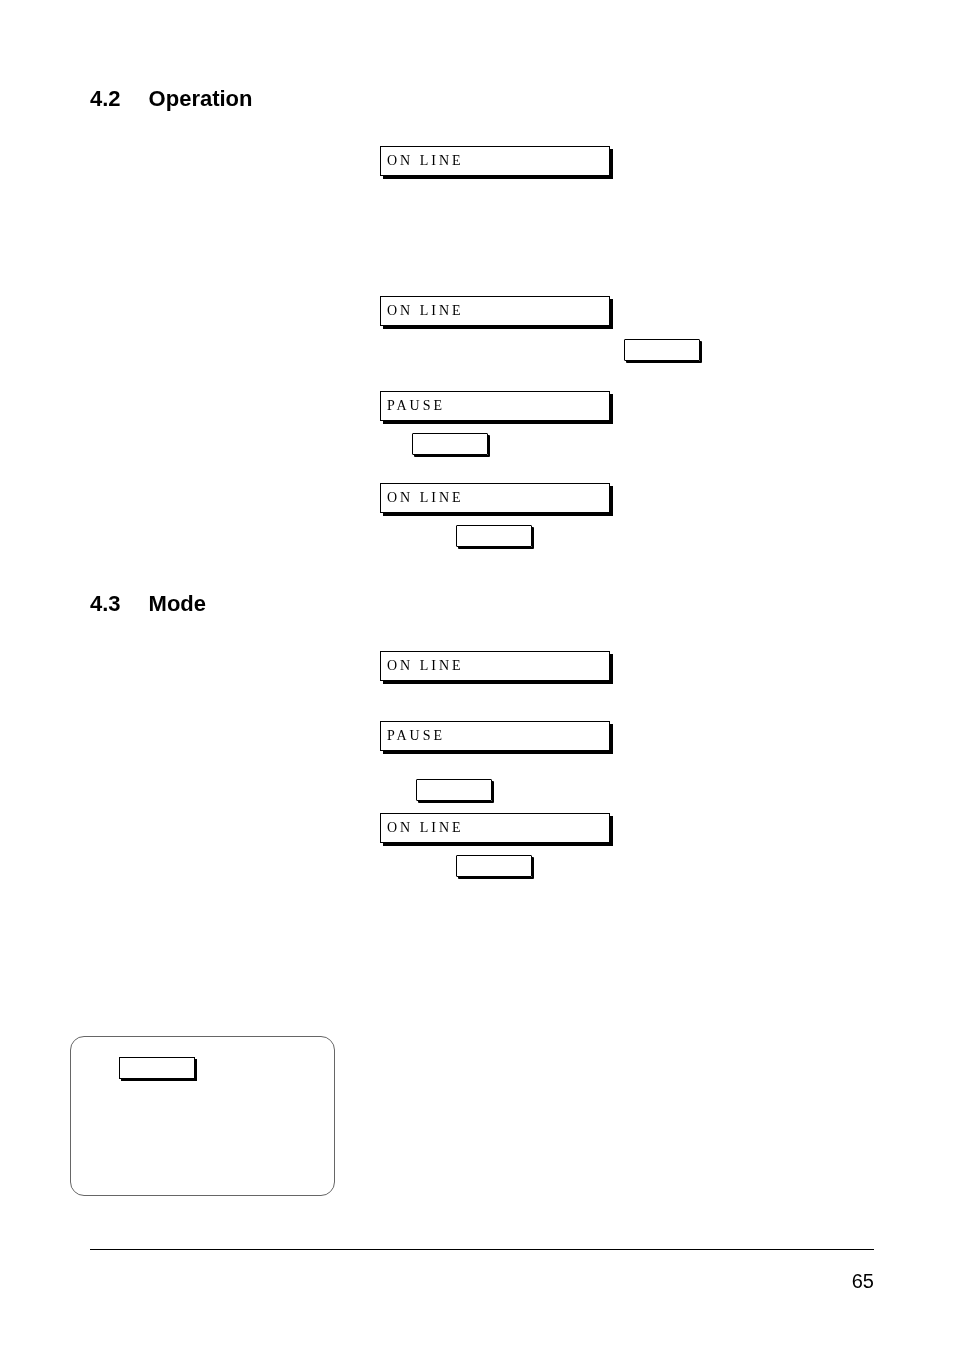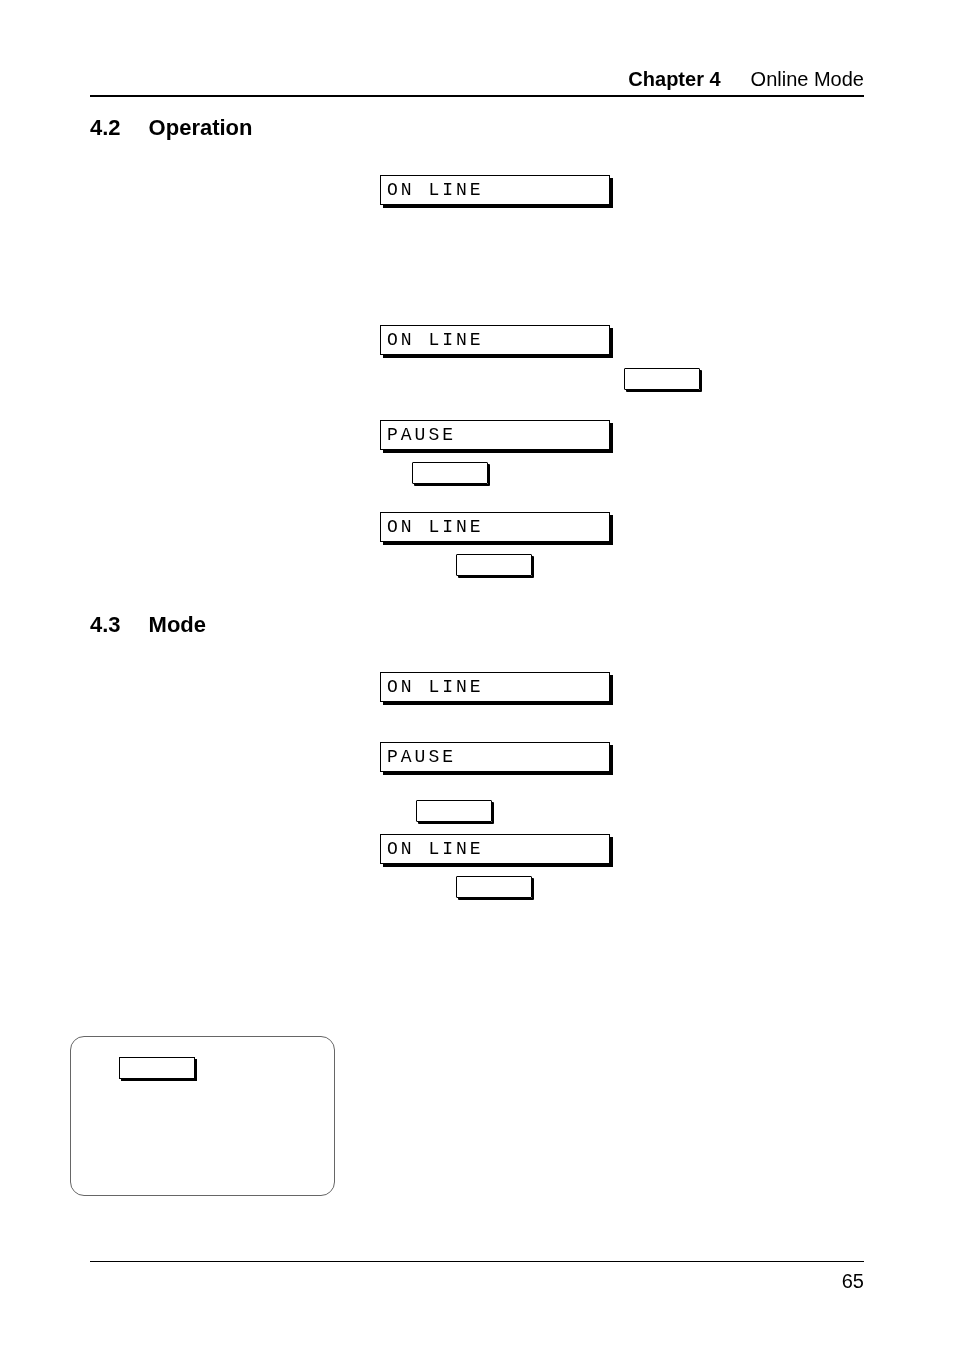--- a/index.html
+++ b/index.html
@@ -21,33 +21,33 @@
   .chapter-label { font-weight: bold; font-size: 20px; }
   .chapter-title { font-size: 20px; }
   .section-heading {
     display: flex;
     gap: 28px;
     font-weight: bold;
     font-size: 22px;
     margin-top: 18px;
     margin-bottom: 34px;
   }
-  .section-heading.extra-top { margin-top: 24px; }
+  .section-heading.extra-top { margin-top: 32px; }
   .display-col {
     margin-left: 290px;
     display: flex;
     flex-direction: column;
   }
   .lcd {
     width: 230px;
     height: 30px;
     border: 1.5px solid #000;
     box-shadow: 3px 3px 0 0 #000;
-    font-family: Liberation Mono, monospace;
-    font-size: 18px;
+    font-family: Liberation Serif, serif;
+    font-size: 14px;
     letter-spacing: 3px;
     display: flex;
     align-items: center;
     padding-left: 6px;
     margin-bottom: 10px;
   }
   .key {
     width: 76px;
     height: 22px;
     border: 1.5px solid #000;
@@ -107,37 +107,33 @@
     display: flex;
     justify-content: flex-start;
     margin-left: 36px;
     margin-top: 18px;
     margin-bottom: 12px;
   }
 
   .footer {
     position: absolute;
     left: 90px;
-    right: 90px;
+    right: 80px;
     bottom: 58px;
     border-top: 1.5px solid #000;
     text-align: right;
     font-size: 20px;
-    padding-top: 8px;
+    padding-top: 20px;
   }
 </style>
 </head>
 <body>
 
 <div class="page">
 
-  <div class="header-line">
-    <span class="chapter-label">Chapter 4</span>
-    <span class="chapter-title">Online Mode</span>
-  </div>
 
   <div class="section-heading">
     <span>4.2</span>
     <span>Operation</span>
   </div>
 
   <div class="display-col">
 
     <div class="lcd">ON LINE</div>
     <div class="gap-lg"></div>

